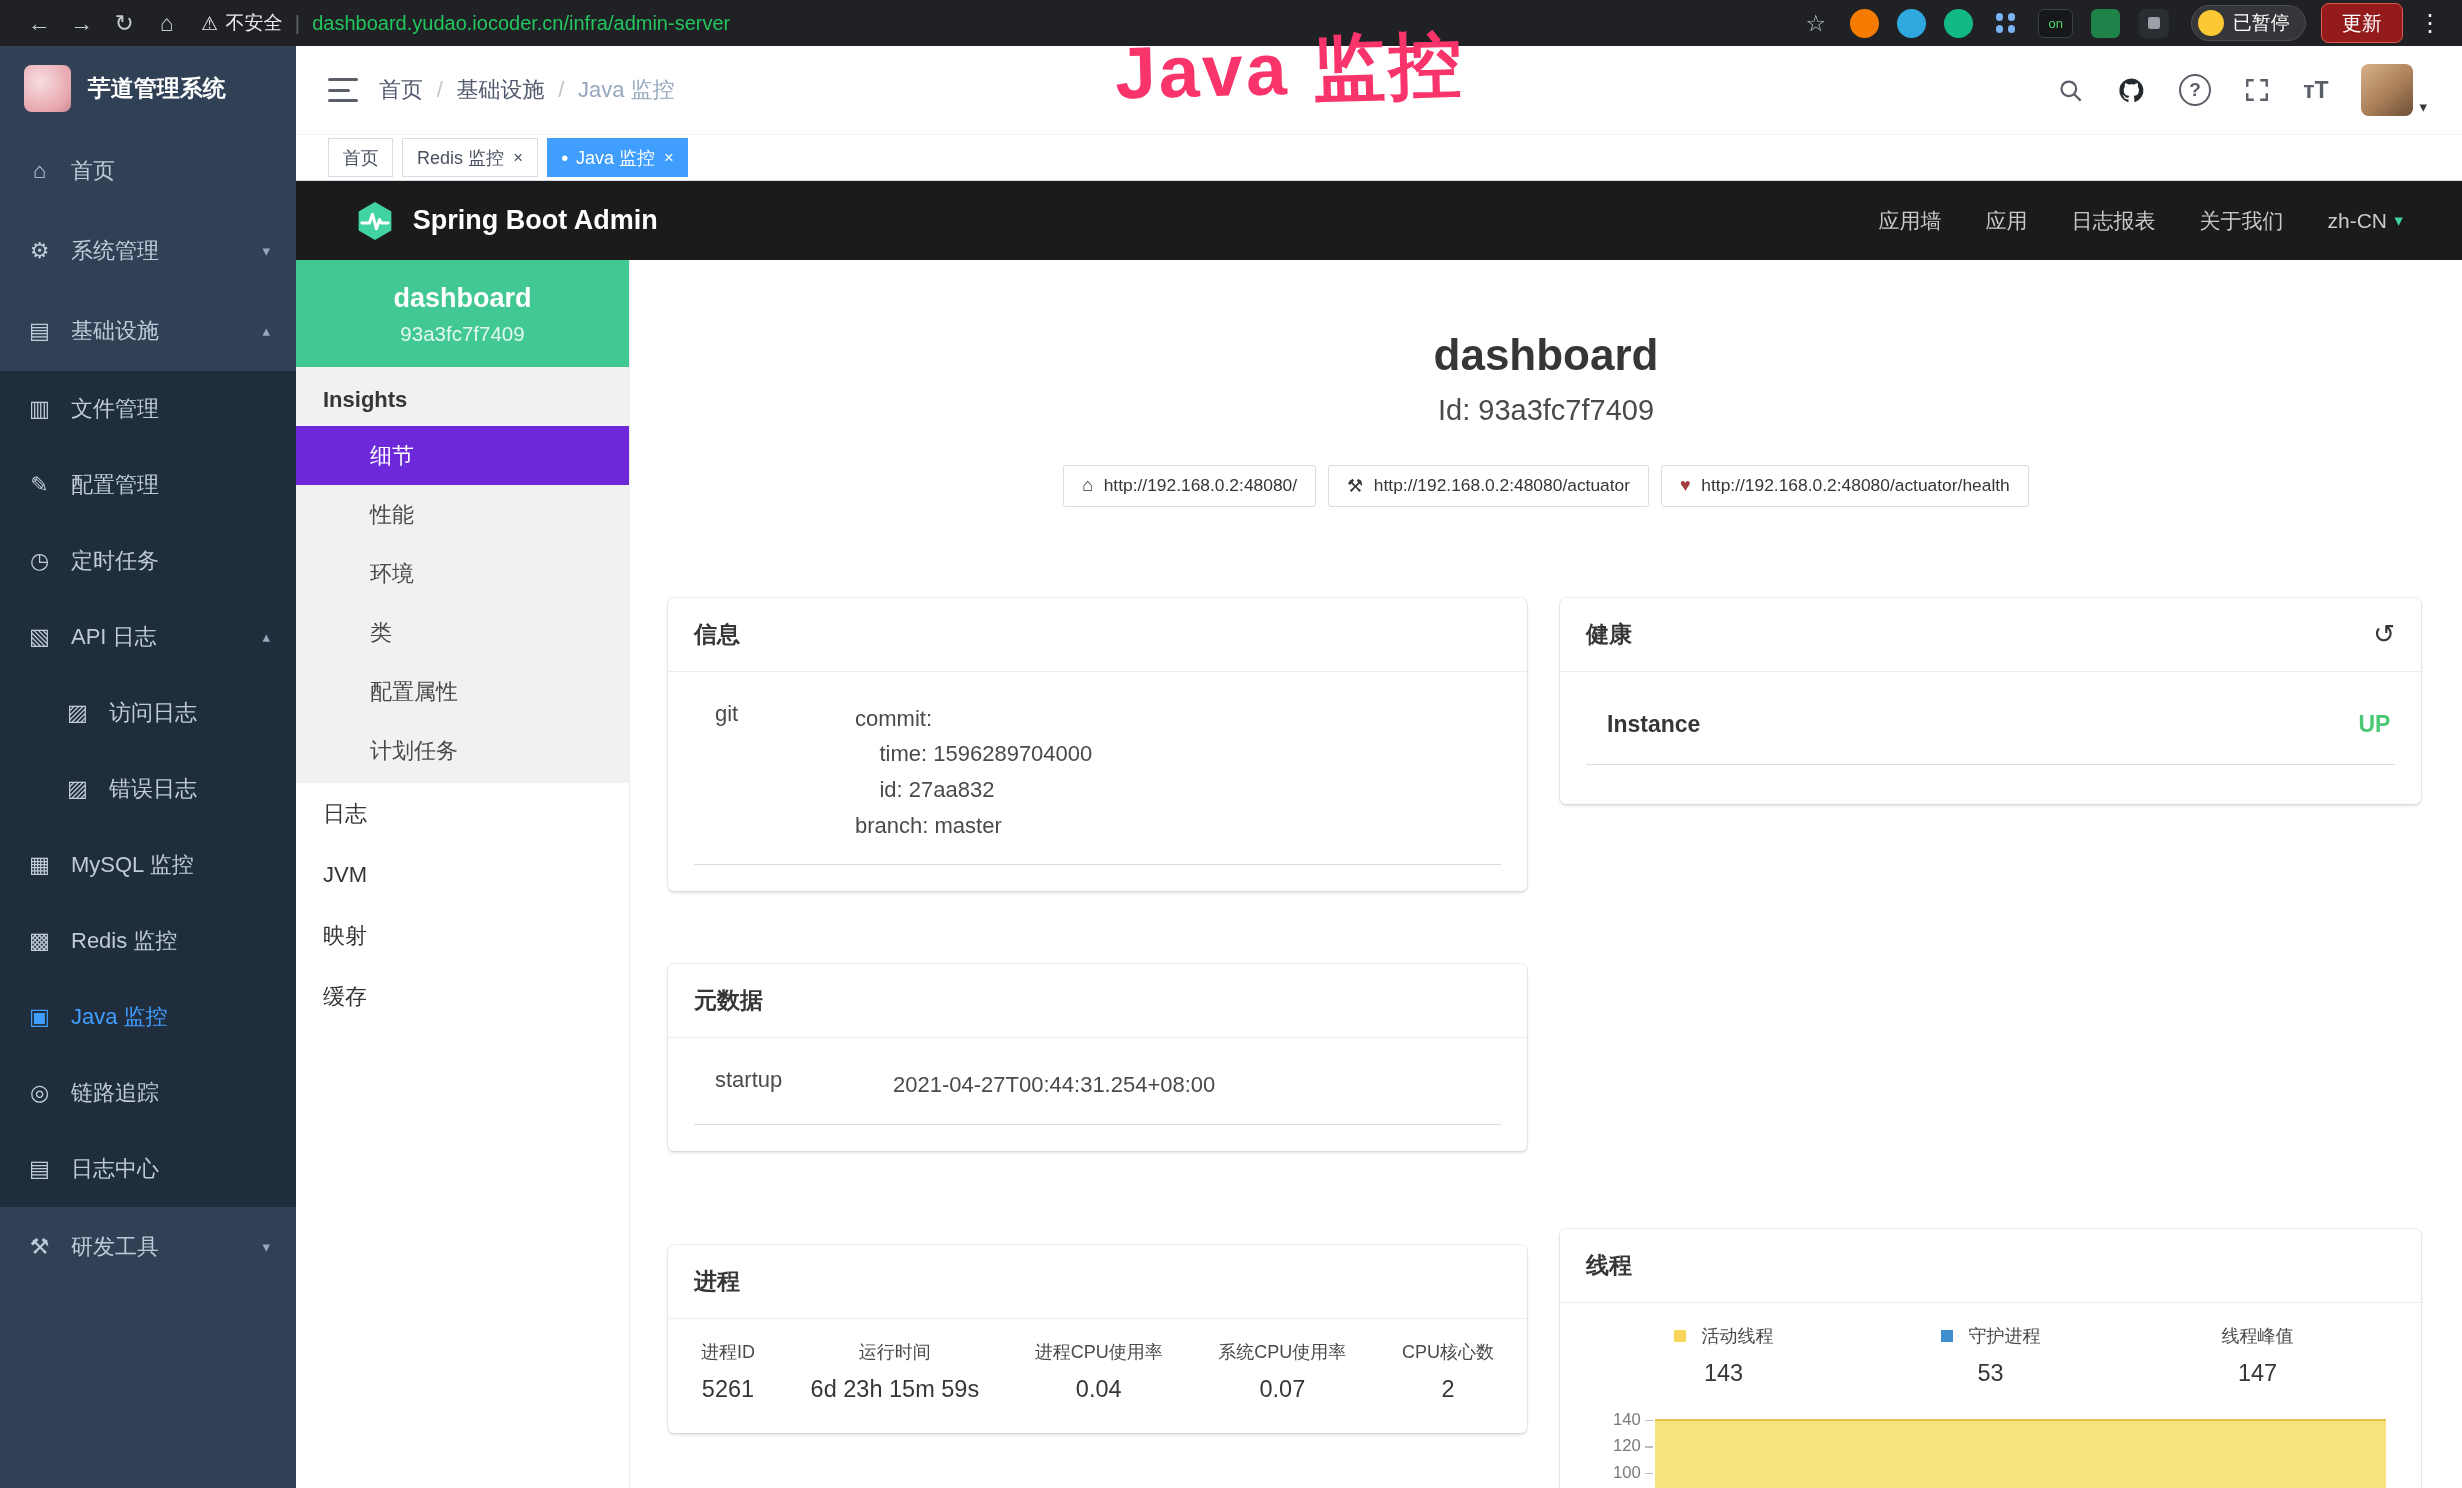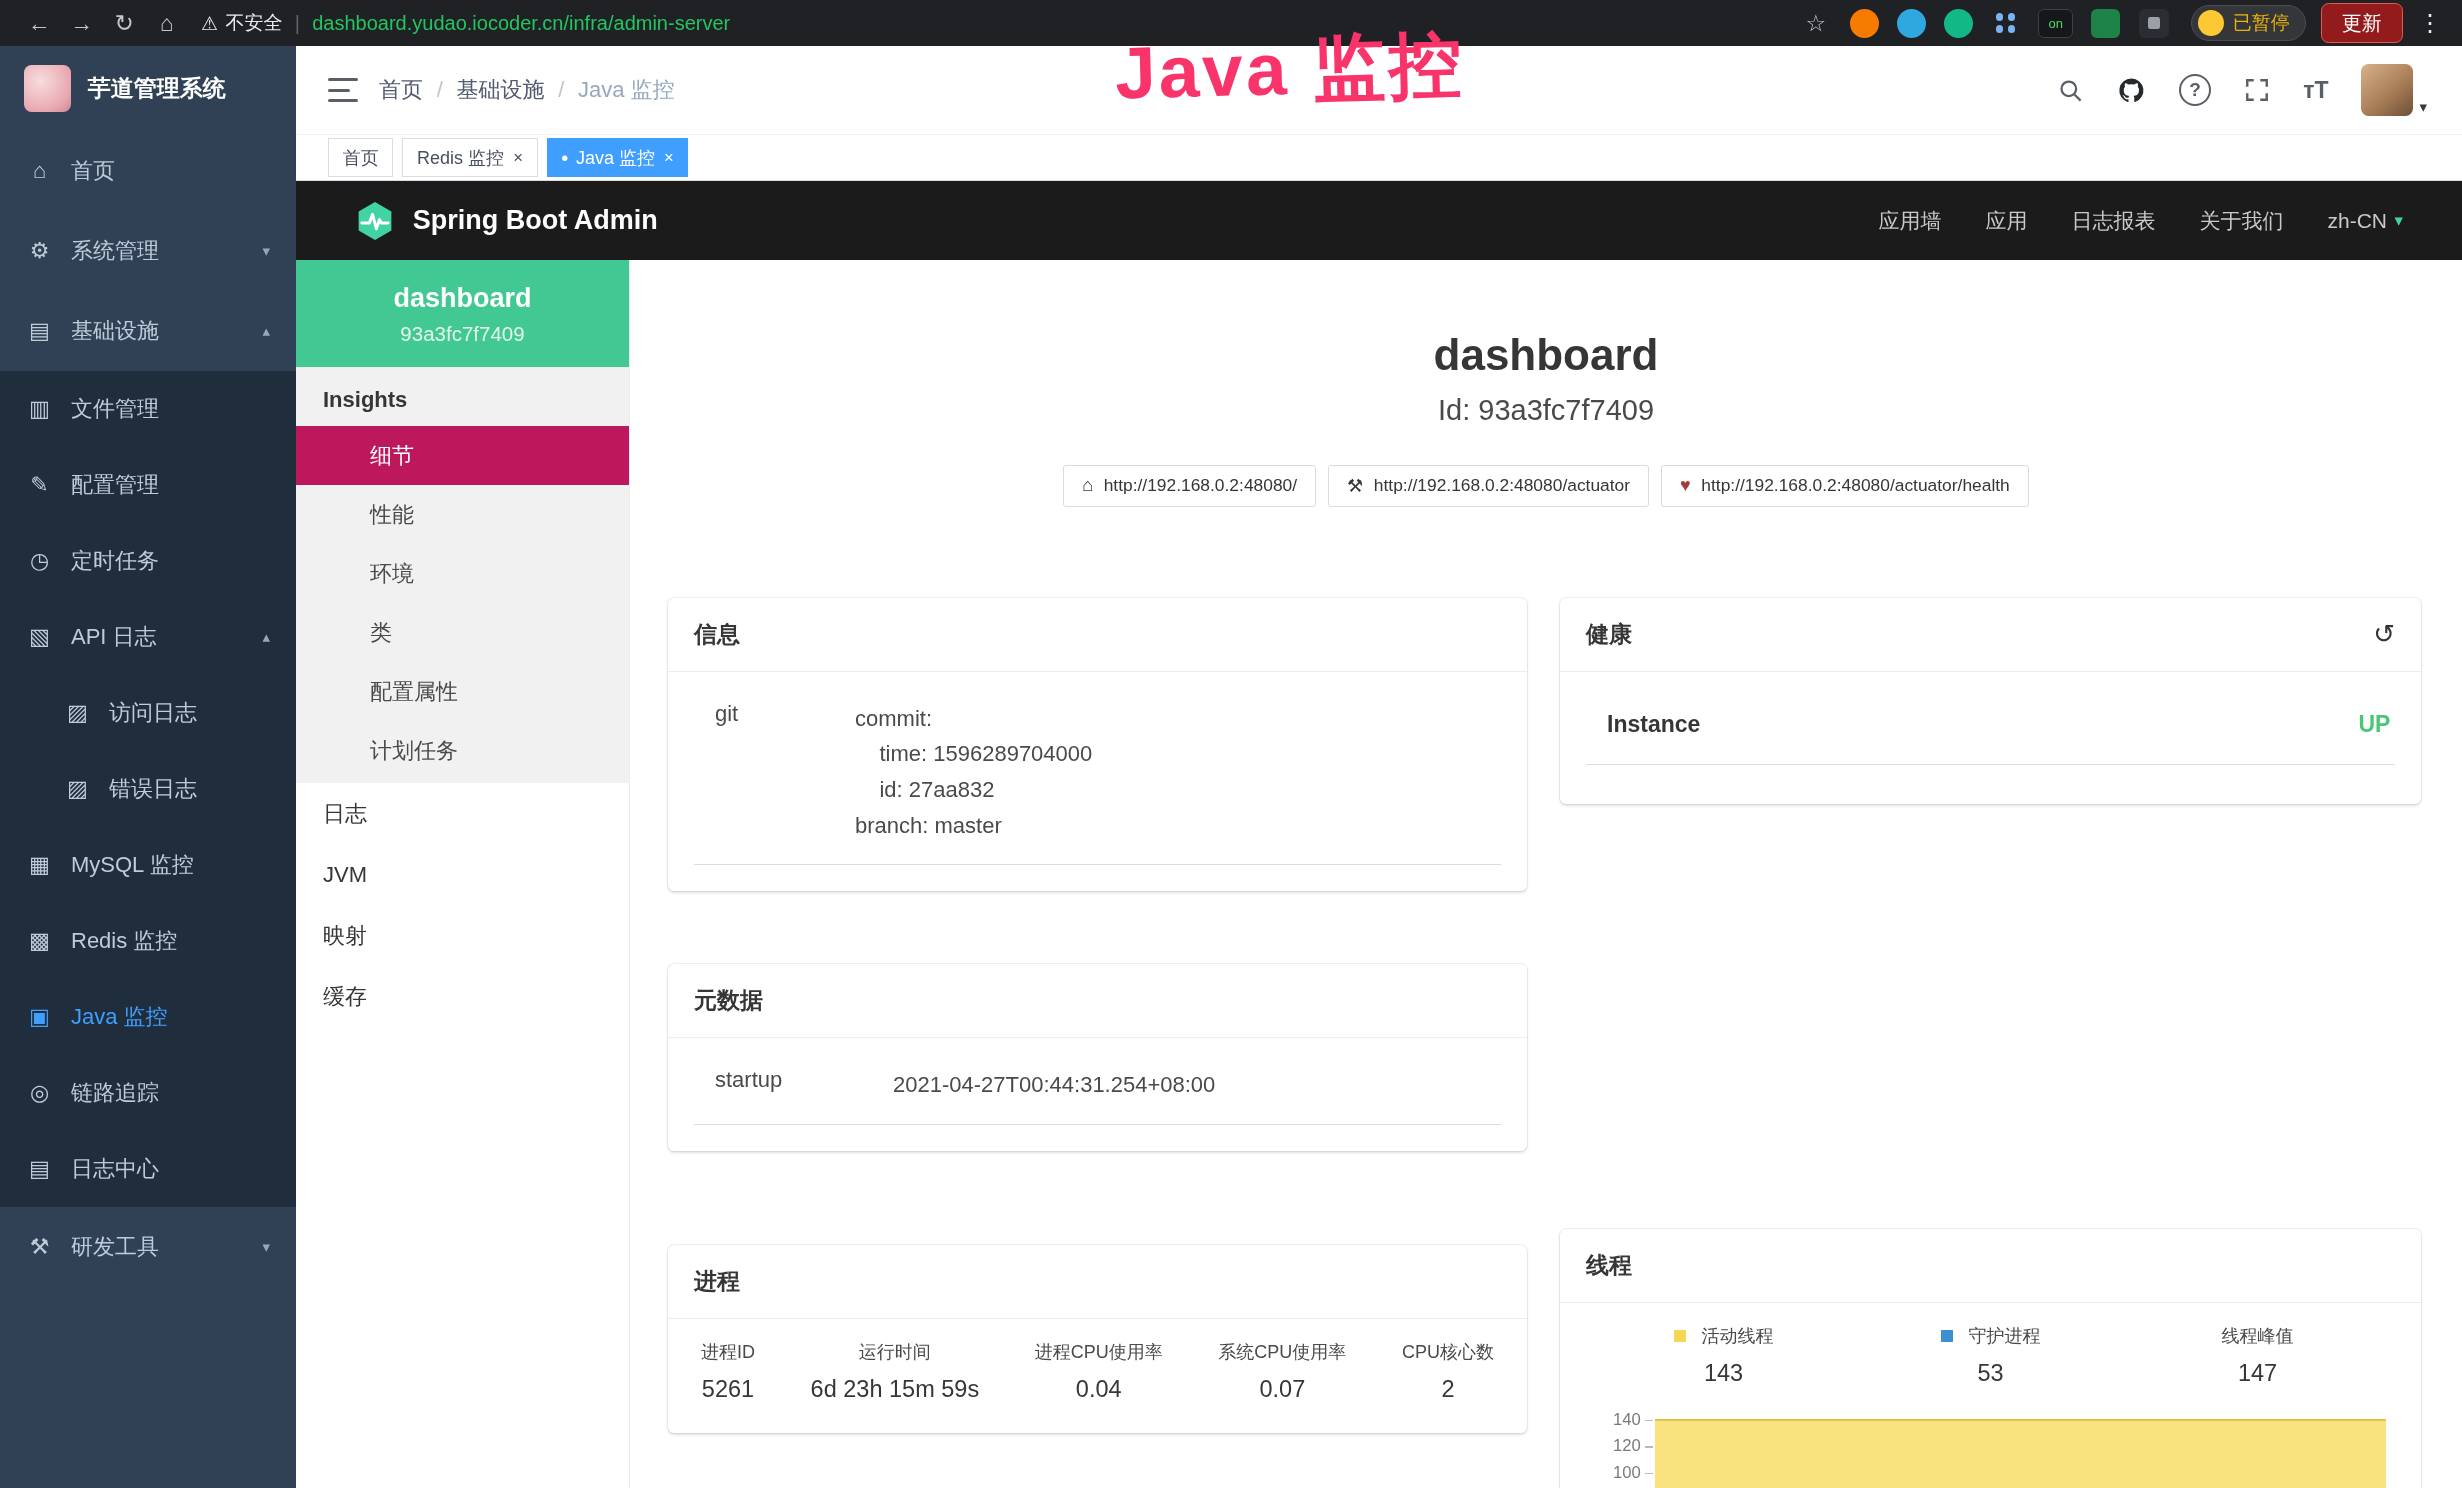--- a/index.html
+++ b/index.html
@@ -20,21 +20,21 @@
   .ext-blue { background:#2fa8e0; }
   .ext-green { background:#12b886; }
   .ext-grid { background:transparent; position:relative; }
   .ext-grid i { position:absolute; width:7.6px; height:7.6px; border-radius:50%; background:#7ab4f5; }
   .ext-on { width:35px; height:29px; border-radius:6px; background:#15171a; border:0.8px solid #3c4043; color:#4cd964; font-size:13px; display:flex; align-items:center; justify-content:center; margin:0 6.8px; }
   .ext-leaf { background:#1d8348; border-radius:6px; }
   .ext-puzzle { width:30px; height:29px; background:#2a2d31; border-radius:6px; position:relative; margin:0 6.8px; }
   .ext-puzzle::after { content:""; position:absolute; left:9px; top:8.3px; width:12px; height:12px; background:#9aa0a6; border-radius:2.3px; }
   .paused { display:flex; align-items:center; gap:9px; background:#35363a; border:0.8px solid #4a4d51; border-radius:20px; padding:3.8px 15px 3.8px 6px; margin:0 10.6px; cursor:pointer; }
   .paused .face { width:26px; height:26px; border-radius:50%; background:#fcc934; }
-  .paused .txt { color:#eab308; font-size:19px; }
+  .paused .txt { color:#ffffff; font-size:19px; }
   .update { background:#941b1b; border:1.5px solid #e05a4e; border-radius:7.6px; color:#fff; font-size:20px; padding:5.3px 20px; margin-right:10.6px; cursor:pointer; }
   .b-dots { color:#e8eaed; font-size:24px; cursor:pointer; }
 
   
   .app { flex:1; display:flex; min-height:0; }
 
   .sidebar { width:296px; flex:0 0 auto; background:#304156; display:flex; flex-direction:column; overflow:hidden; }
   .logo-row { height:85px; display:flex; align-items:center; gap:16.7px; padding:0 24px; flex:0 0 auto; cursor:pointer; }
   .logo { width:47px; height:47px; border-radius:7.6px; background:radial-gradient(circle at 35% 35%, #f7dddd, #e8a7b0 70%, #c98793); }
   .app-title { color:#fff; font-size:23px; font-weight:bold; }
@@ -82,21 +82,21 @@
 
   
   .workspace { flex:1; display:flex; min-height:0; }
   .inst-sidebar { width:334px; flex:0 0 auto; border-right:0.8px solid #ececec; background:#fff; }
   .inst-head { background:#42c993; color:#fff; text-align:center; padding:23px 7.6px 21px; cursor:pointer; }
   .inst-name { font-size:27px; font-weight:bold; }
   .inst-id { font-size:20.5px; margin-top:7.6px; color:rgba(255,255,255,.85); }
   .menu-block { background:#f1f1f1; padding-bottom:3px; }
   .menu-label { font-size:22px; font-weight:bold; color:#363636; padding:20px 0 13.7px 27px; }
   .menu-item { height:59px; display:flex; align-items:center; padding-left:74px; font-size:22px; color:#4a4a4a; cursor:pointer; }
-  .menu-item.active { background:#be185d; color:#fff; }
+  .menu-item.active { background:#6d28d9; color:#fff; }
   .group-item { height:61px; display:flex; align-items:center; padding-left:27px; font-size:22px; color:#363636; cursor:pointer; }
 
   .content { flex:1; min-width:0; overflow:hidden; padding-top:73px; position:relative; background:#fff; }
   .page-title { text-align:center; font-size:44px; font-weight:bold; color:#363636; line-height:1; }
   .page-sub { text-align:center; font-size:29px; color:#4a4a4a; margin-top:16.7px; }
   .links-row { display:flex; justify-content:center; gap:12px; margin-top:38px; }
   .chip { display:inline-flex; align-items:center; gap:10.6px; border:0.8px solid #dbdbdb; border-radius:3px; padding:9px 18px; font-size:17.4px; color:#363636; background:#fff; cursor:pointer; }
   .chip-ico { font-size:18px; color:#363636; }
   .heart { color:#a33c3c; }
 

